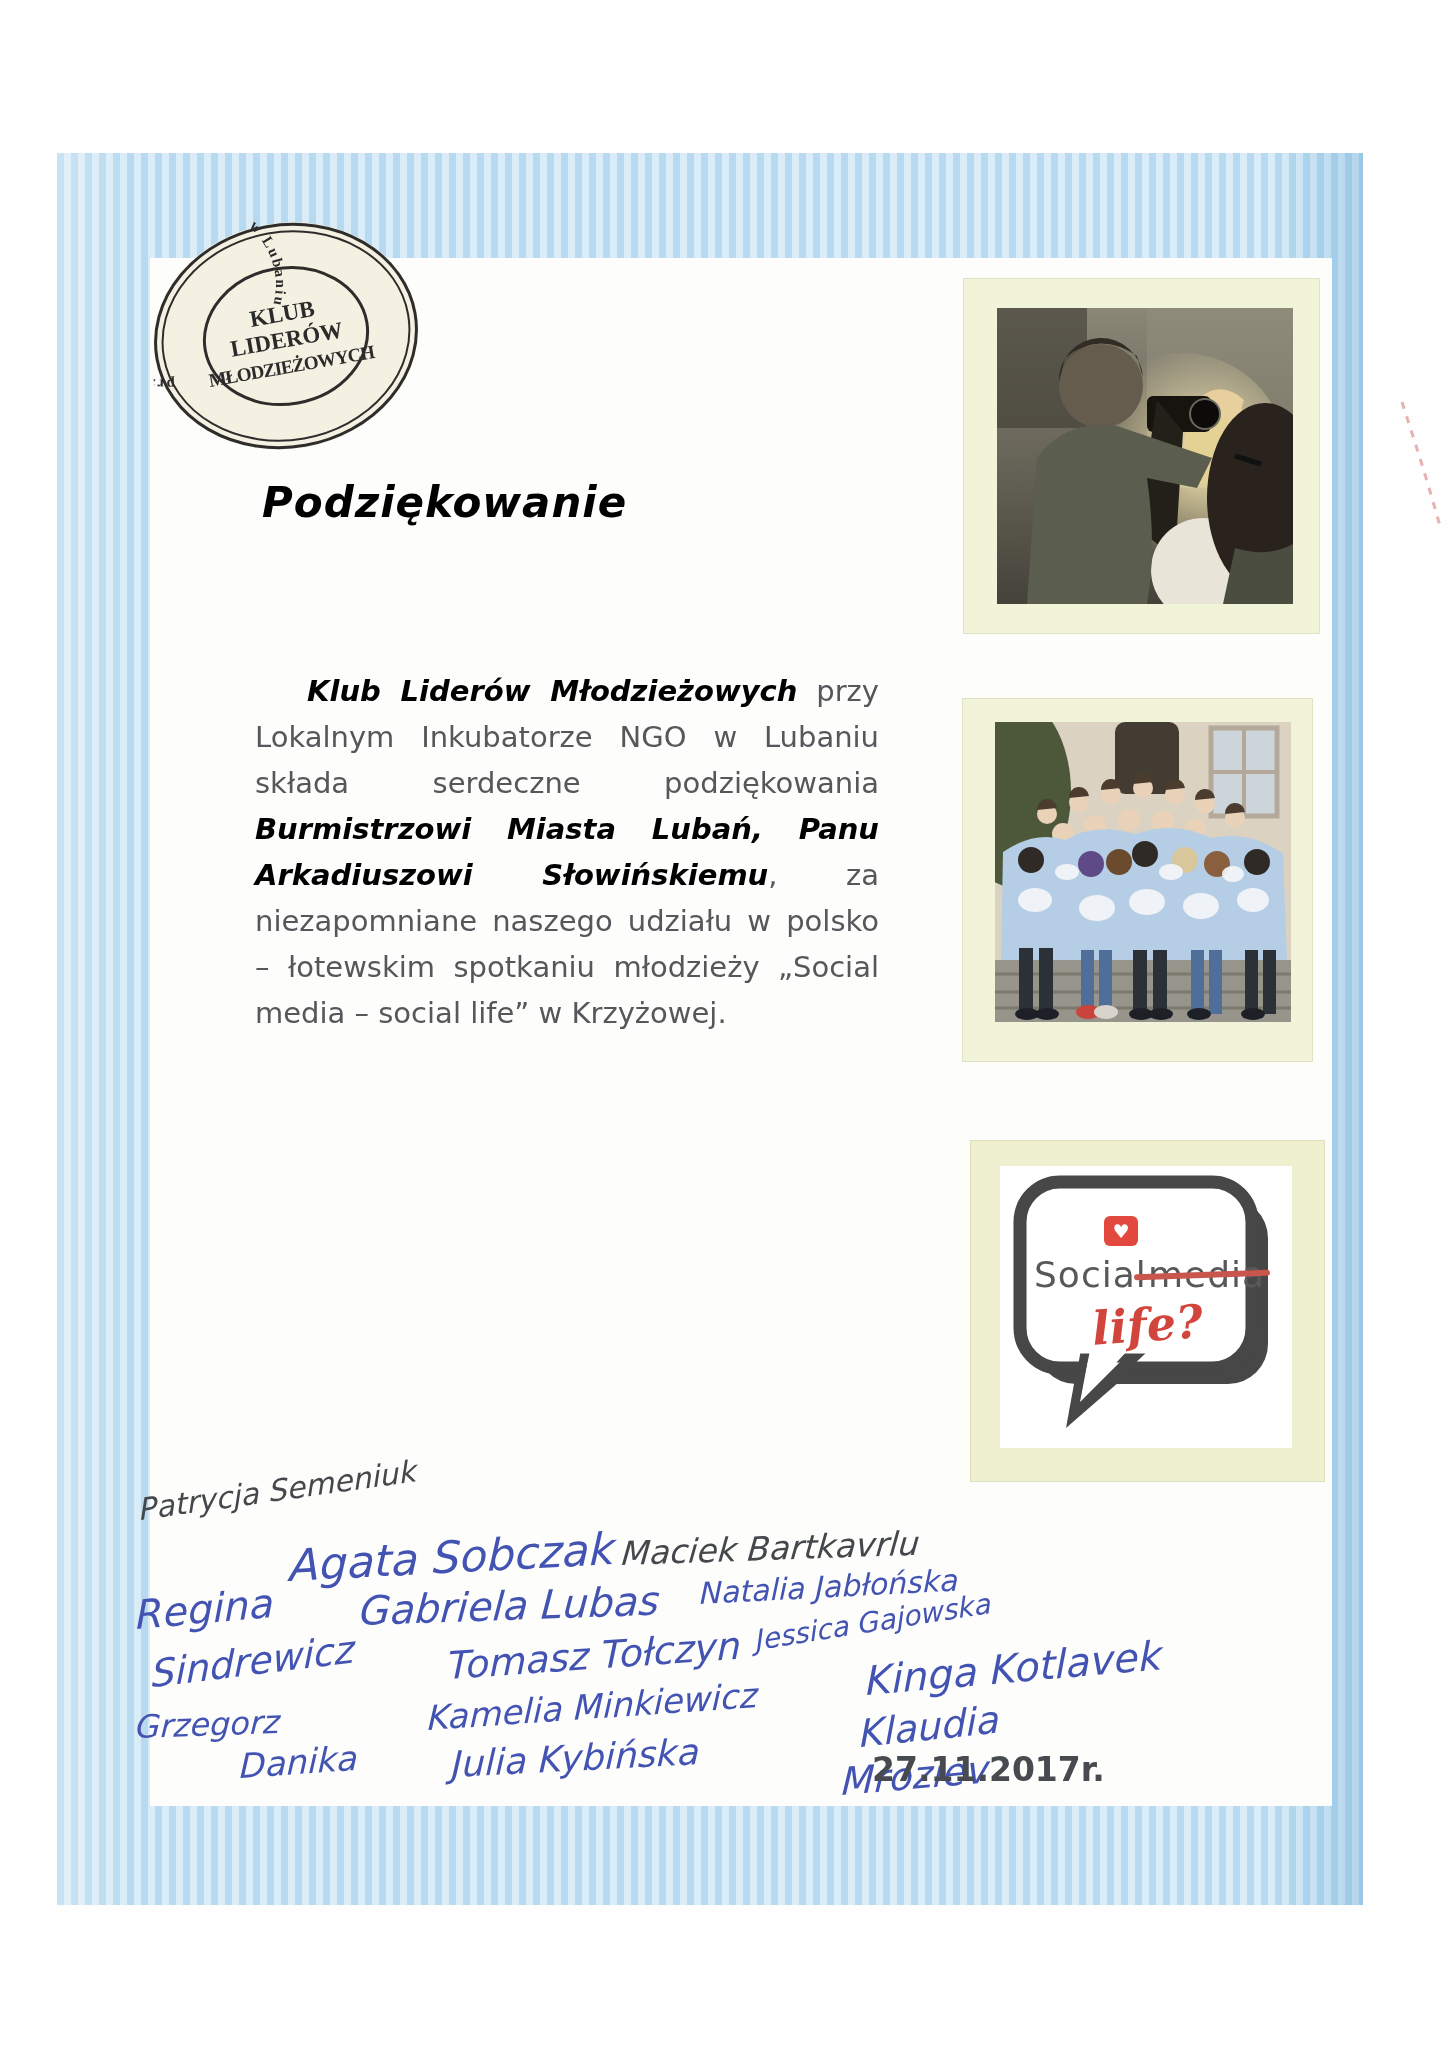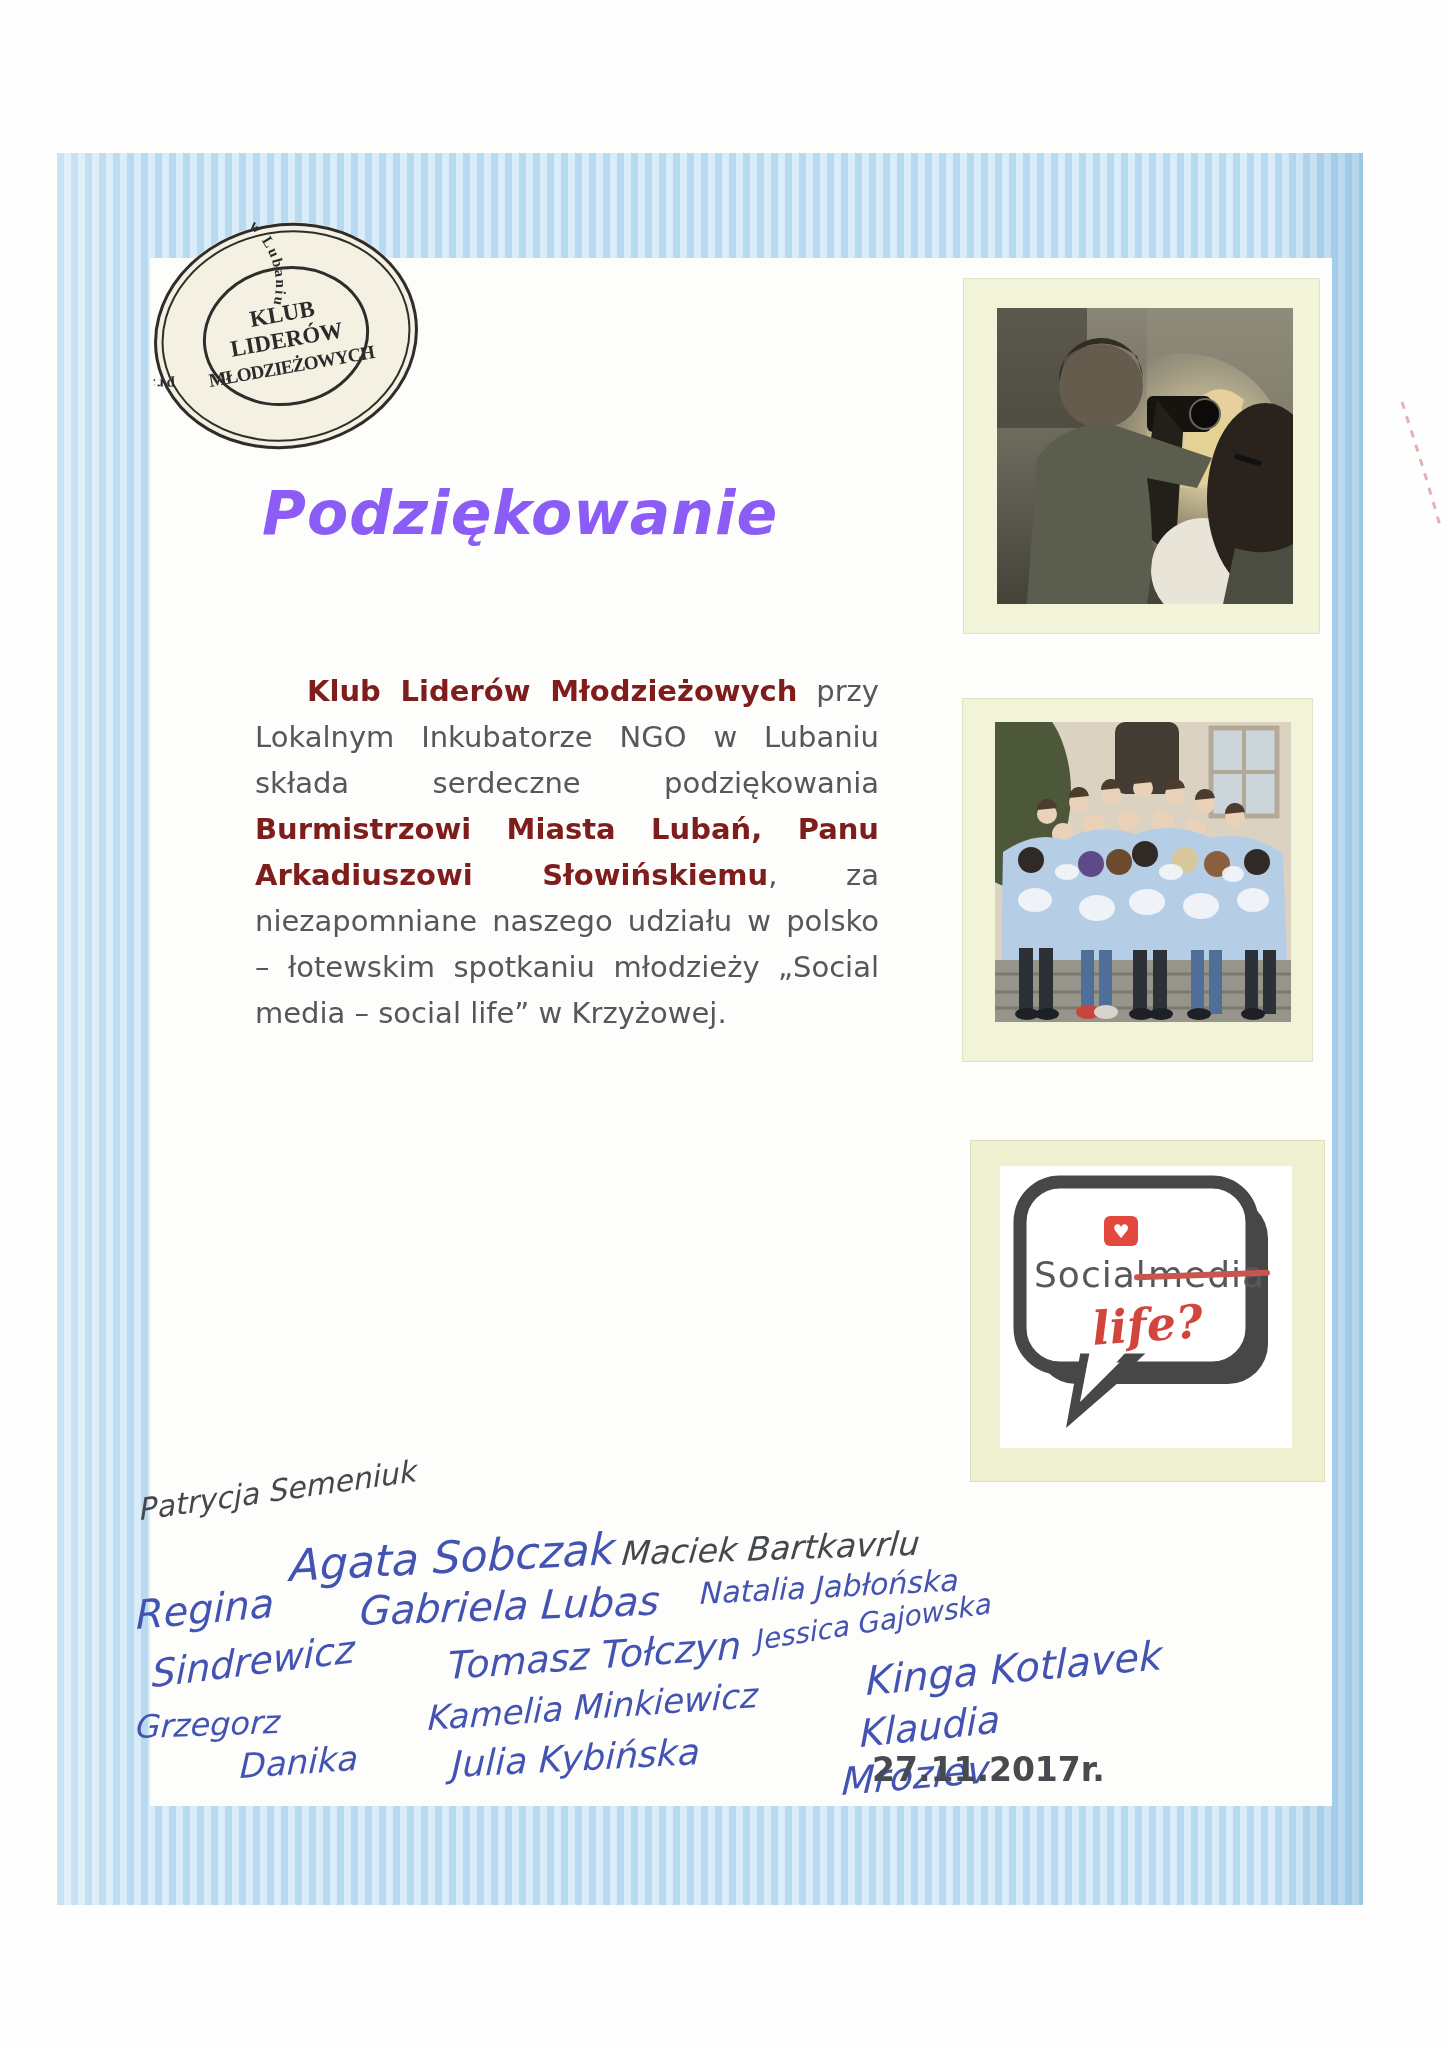--- a/index.html
+++ b/index.html
@@ -16,29 +16,29 @@
   
   .artifact{position:absolute;left:1392px;top:398px;}
 
   
   .doc{position:absolute;left:150px;top:258px;width:1182px;height:1548px;background:#fdfdfc;}
 
   
   .stamp{position:absolute;left:148px;top:218px;width:276px;height:236px;transform:rotate(-10deg);}
 
   
-  .title{position:absolute;left:262px;top:478px;font-size:60px;font-weight:bold;font-style:italic;
-    color:#8b5cf6;letter-spacing:1px;white-space:nowrap;}
+  .title{position:absolute;left:262px;top:478px;font-size:42px;font-weight:bold;font-style:italic;
+    color:#000000;letter-spacing:1px;white-space:nowrap;}
 
   
   .bodycol{position:absolute;left:255px;top:668px;width:624px;color:#55575a;
     font-size:29px;line-height:46px;text-align:justify;}
   .bodycol p{margin:0 0 98px 0;}
   .bodycol p.indent{text-indent:52px;}
-  .bodycol .b{font-weight:bold;color:#7f1d1d;}
+  .bodycol .b{font-weight:bold;color:#000000;font-style:italic;}
 
   
   .frame{position:absolute;background:#f2f4da;box-shadow:0 0 0 1px rgba(190,195,150,.35) inset;}
   .frame .inner{position:absolute;overflow:hidden;background:#777;}
   #frame1{left:963px;top:278px;width:357px;height:356px;}
   #frame1 .inner{left:34px;top:30px;width:296px;height:296px;}
   #frame2{left:962px;top:698px;width:351px;height:364px;}
   #frame2 .inner{left:33px;top:24px;width:296px;height:300px;}
   #frame3{left:970px;top:1140px;width:355px;height:342px;background:#eef0d0;}
   #frame3 .inner{left:30px;top:26px;width:292px;height:282px;background:#ffffff;}

